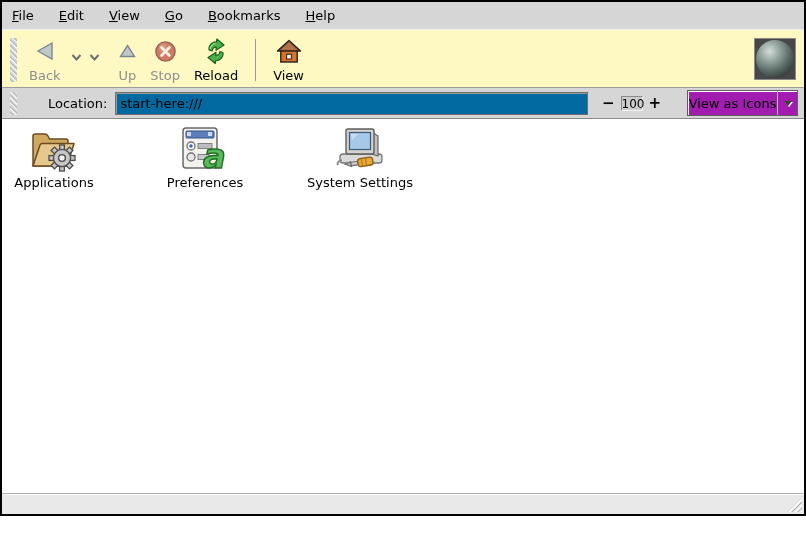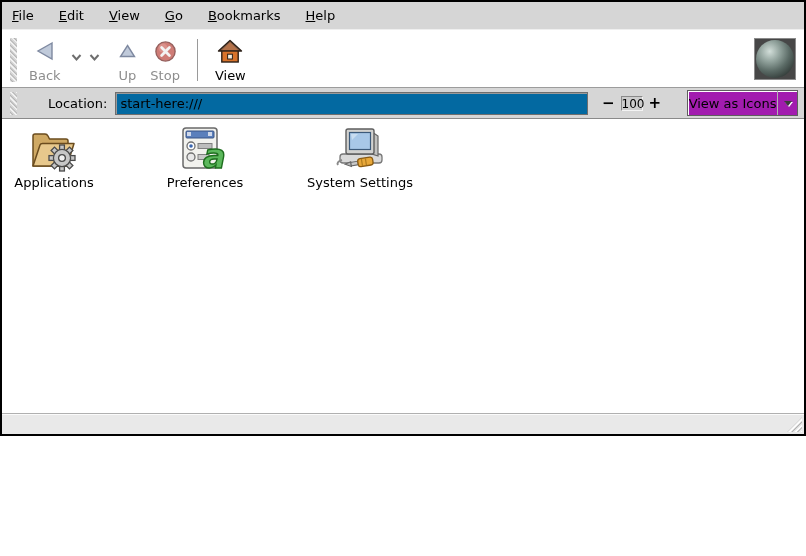--- a/index.html
+++ b/index.html
@@ -1,20 +1,20 @@
 <!DOCTYPE html>
 <html><head>
 <meta charset="utf-8">
 <style>
   * { margin:0; padding:0; box-sizing:border-box; }
   html,body { width:806px; height:556px; background:#fff; }
   body { font-family:"DejaVu Sans","Liberation Sans",sans-serif; font-size:13px; color:#000; }
 
   .window {
-    width:806px; height:436px;
+    width:806px; height:516px;
     border:2px solid #000;
     background:#d6d6d6;
     display:flex; flex-direction:column;
     overflow:hidden;
   }
 
   
   .menubar {
     height:28px; flex:none;
     display:flex; align-items:center;
@@ -28,21 +28,21 @@
     cursor:default;
     white-space:nowrap;
   }
   .menu-item .mn { text-decoration:underline; }
 
   
   .toolbar {
     height:58px; flex:none;
     display:flex; align-items:flex-start;
     padding:5px 6px 0 6px;
-    background:#ffffff;
+    background:#fef9c3;
     border-bottom:1px solid #9c9c9c;
   }
   .drag-handle {
     width:7px; height:44px;
     margin:3px 5px 0 2px; flex:none;
     background:repeating-linear-gradient(45deg,#f2f2f2 0,#f2f2f2 1px,#aeaeae 2px,#d6d6d6 3px,#d6d6d6 4px);
   }
   .tb-btn {
     display:flex; flex-direction:column; align-items:center;
     padding:1px 7px; flex:none;
@@ -197,20 +197,30 @@
       <div class="tb-icon">
         <svg width="23" height="23" viewBox="0 0 23 23" class="dimmed">
           <circle cx="11.5" cy="11.5" r="9.6" fill="#bd4a42" stroke="#6e2420" stroke-width="1.4"></circle>
           <circle cx="9" cy="8" r="4.5" fill="#d98079" opacity=".55"></circle>
           <path d="M7.6 7.6 L15.4 15.4 M15.4 7.6 L7.6 15.4" stroke="#efefef" stroke-width="2.8" stroke-linecap="round"></path>
         </svg>
       </div>
       <div class="tb-label">Stop</div>
     </div>
 
+    <div class="tb-btn">
+      <div class="tb-icon">
+        <svg width="28" height="27" viewBox="0 0 28 27">
+          <path d="M7 12 C6.5 6.5 11 3.5 14.5 3.8 L14.8 1 L22 7 L14 12.2 L14.3 9.2 C12 9 10.3 10.3 10.2 12.8 Z" fill="#4db04d" stroke="#1d611d" stroke-width="1.2" stroke-linejoin="round"></path>
+          <path d="M21 14.5 C21.5 20 17 23 13.5 22.7 L13.2 25.5 L6 19.5 L14 14.3 L13.7 17.3 C16 17.5 17.7 16.2 17.8 13.7 Z" fill="#4db04d" stroke="#1d611d" stroke-width="1.2" stroke-linejoin="round"></path>
+          <path d="M8.3 11 C8.3 8 11 5.5 13.8 5.5" fill="none" stroke="#9adf8f" stroke-width="1.2"></path>
+        </svg>
+      </div>
+      <div class="tb-label">Reload</div>
+    </div>
 
     <div class="tb-sep"></div>
 
     <div class="tb-btn">
       <div class="tb-icon">
         <svg width="26" height="25" viewBox="0 0 26 25">
           <polygon points="13,1.5 1.5,12 24.5,12" fill="#8a6047" stroke="#2c2018" stroke-width="1.4" stroke-linejoin="round"></polygon>
           <polygon points="13,3.5 4.5,11.5 21.5,11.5" fill="#b4724a"></polygon>
           <rect x="4.8" y="12" width="16.4" height="11" fill="#d8732b" stroke="#2c2018" stroke-width="1.4"></rect>
           <rect x="10.6" y="15.2" width="4.8" height="4.8" fill="#f4efe2" stroke="#2c2018" stroke-width="1"></rect>

